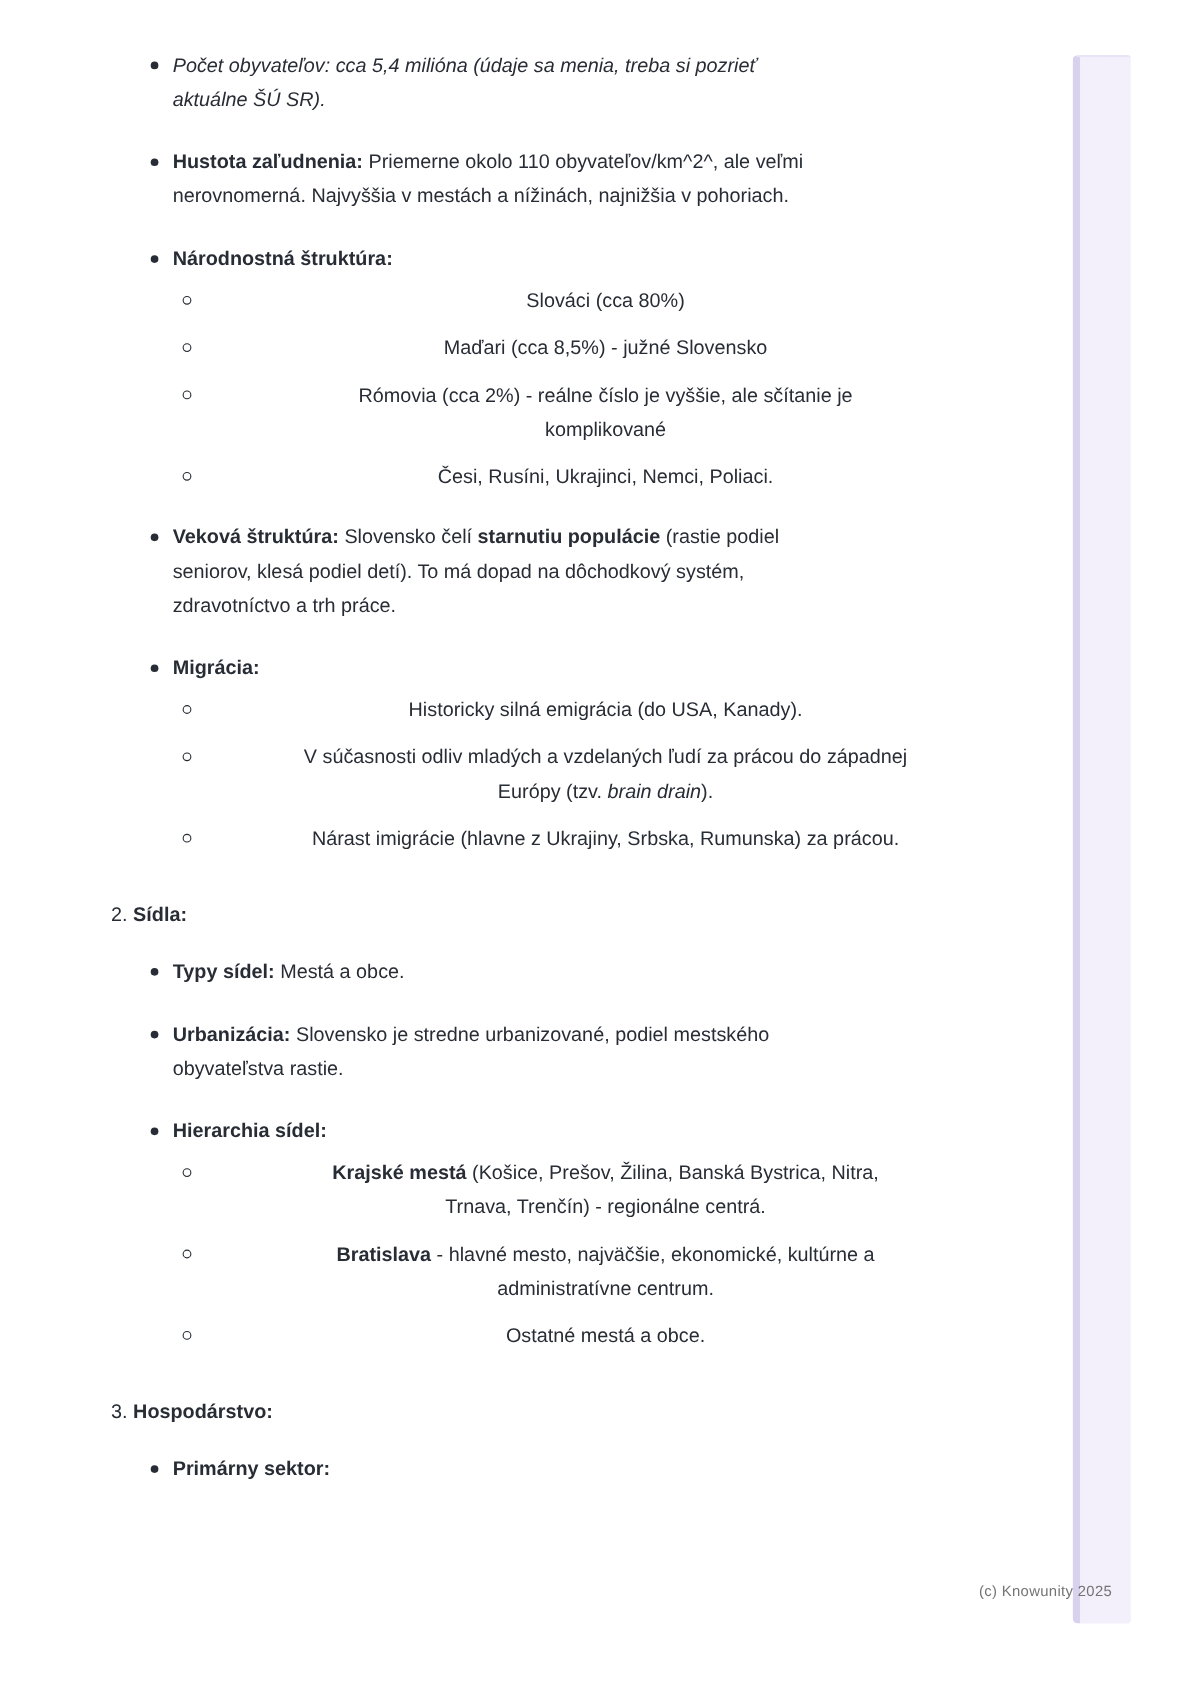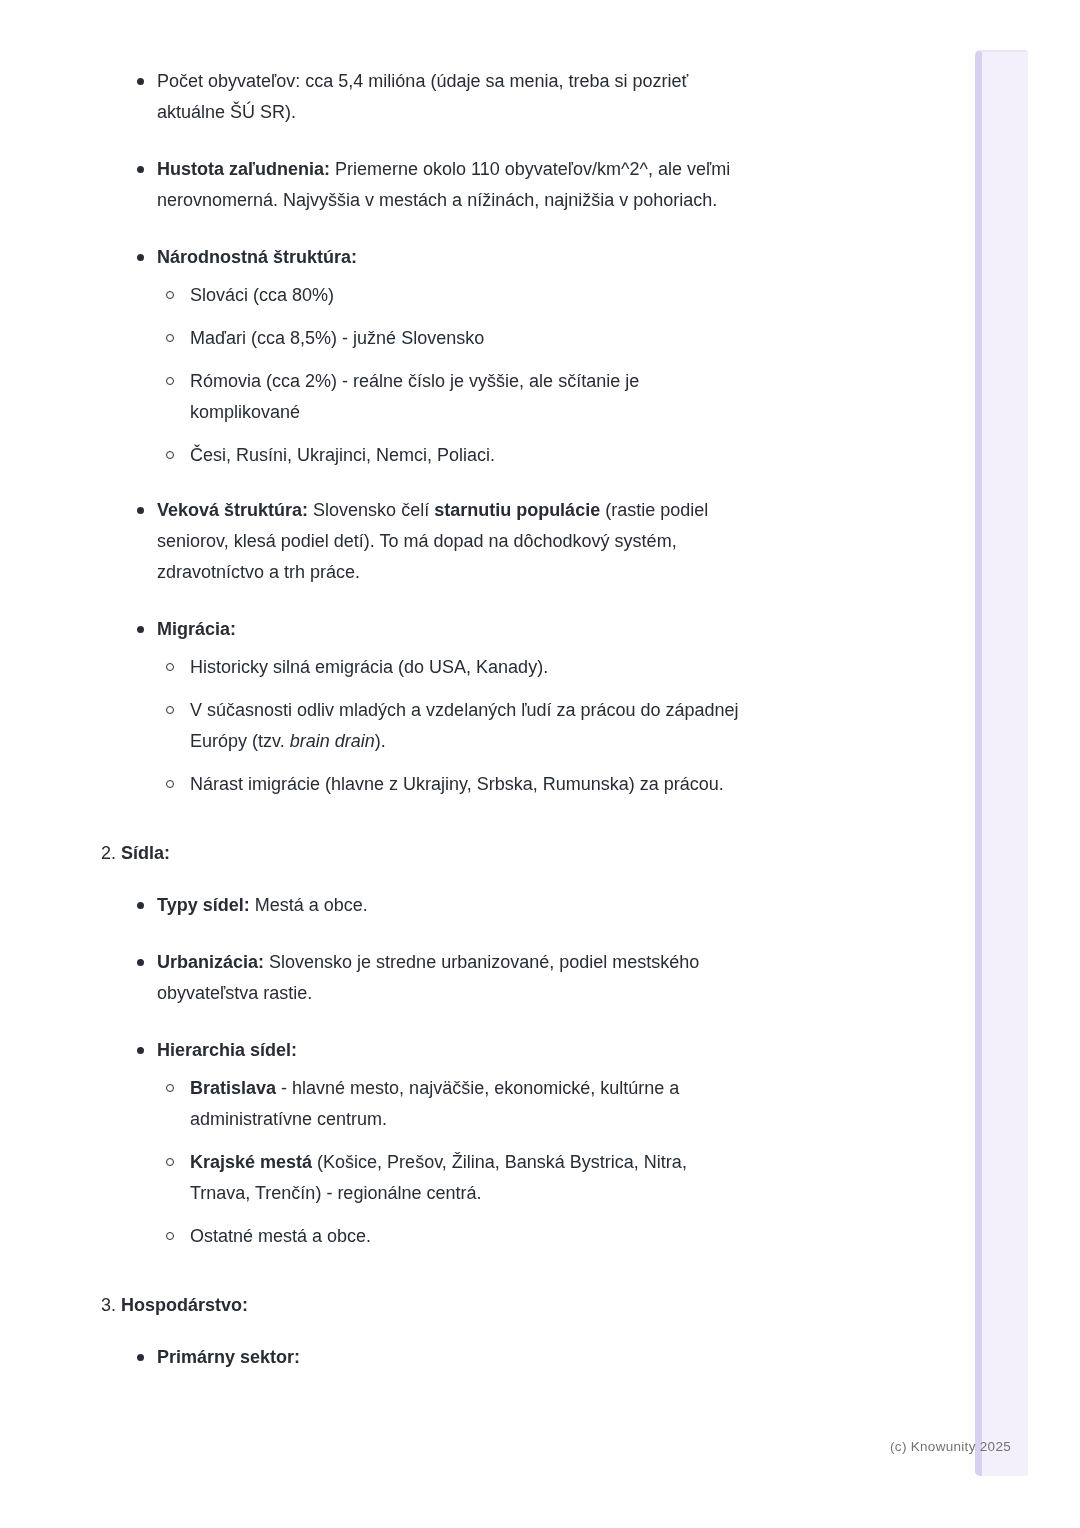--- a/index.html
+++ b/index.html
@@ -11,26 +11,26 @@
     position:relative;
     overflow:hidden;
   }
   .content {
     position:absolute; left:101px; top:40px; width:810px;
     font-size:18px; line-height:31px;
   }
   .blk { position:relative; }
   .tx { margin:0; white-space:pre-wrap; }
   .b1 { padding-left:56px; margin-top:26px; }
-  .b2 { padding-left:89px; margin-top:12px; }
+  .b2 { padding-left:89px; margin-top:12px;text-align:center; }
   .b1 + .b2 { margin-top:7px; }
   .b2 + .b1 { margin-top:24px; }
   .hd { margin-top:38px; }
   .hd + .b1 { margin-top:21px; }
-  .blk:first-child { margin-top:26px; }
+  .blk:first-child { margin-top:4px;font-style:italic; }
   .mk { position:absolute; display:block; }
   .b1 > .mk {
     left:36px; top:12px; width:7px; height:7px;
     border-radius:50%; background:#272c35;
   }
   .b2 > .mk {
     left:65px; top:11px; width:6px; height:6px;
     border:1.8px solid #272c35; border-radius:50%; background:transparent;
   }
   .sb { font-weight:700; }
@@ -139,28 +139,28 @@
 obyvateľstva rastie.</span></p>
   </div>
 
   <div class="blk b1">
     <span class="mk"></span>
     <p class="tx"><span class="sb">Hierarchia sídel:</span></p>
   </div>
 
   <div class="blk b2">
     <span class="mk"></span>
-    <p class="tx"><span class="sb">Bratislava</span><span> - hlavné mesto, najväčšie, ekonomické, kultúrne a
-administratívne centrum.</span></p>
+    <p class="tx"><span class="sb">Krajské mestá</span><span> (Košice, Prešov, Žilina, Banská Bystrica, Nitra,
+Trnava, Trenčín) - regionálne centrá.</span></p>
   </div>
 
   <div class="blk b2">
     <span class="mk"></span>
-    <p class="tx"><span class="sb">Krajské mestá</span><span> (Košice, Prešov, Žilina, Banská Bystrica, Nitra,
-Trnava, Trenčín) - regionálne centrá.</span></p>
+    <p class="tx"><span class="sb">Bratislava</span><span> - hlavné mesto, najväčšie, ekonomické, kultúrne a
+administratívne centrum.</span></p>
   </div>
 
   <div class="blk b2">
     <span class="mk"></span>
     <p class="tx"><span>Ostatné mestá a obce.</span></p>
   </div>
 
 
   <div class="blk hd">
     <p class="tx"><span>3. </span><span class="sb">Hospodárstvo:</span></p>

